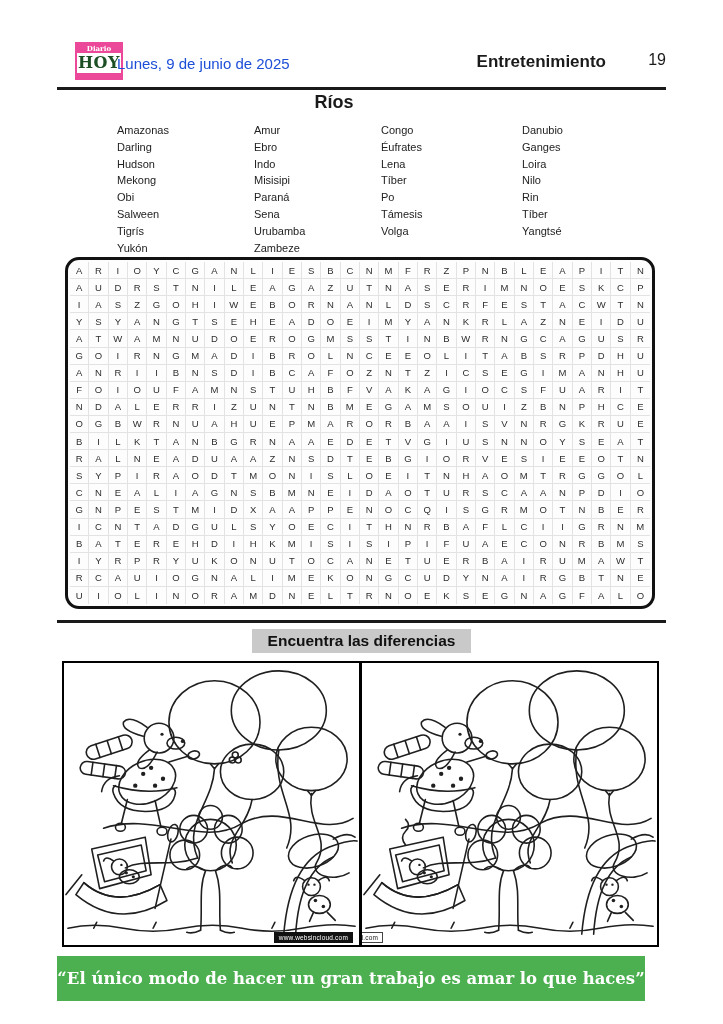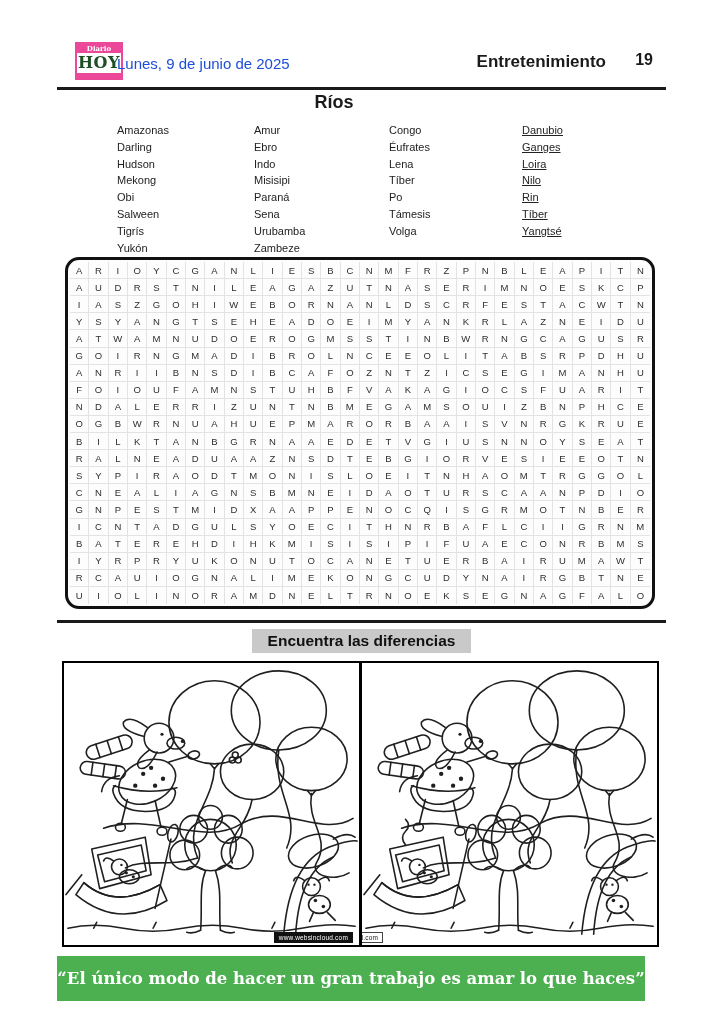--- a/index.html
+++ b/index.html
@@ -10,31 +10,31 @@
   
   .header{position:absolute;left:57px;top:40px;width:609px;height:42px;}
   .logo{position:absolute;left:10px;top:2px;width:48px;height:38px;background:#ec4899;
         display:flex;flex-direction:column;align-items:center;justify-content:flex-start;
         padding:2px 2px;box-sizing:border-box;margin-left:8px;}
   .logo .kicker{color:#ffffff;font-size:7px;font-weight:bold;font-family:"DejaVu Serif",serif;line-height:9px;}
   .logo .big{background:#ffffff;color:#1c4f24;font-family:"DejaVu Serif",serif;font-weight:bold;
              font-size:16px;line-height:20px;width:100%;text-align:center;letter-spacing:0.5px;}
   .date{position:absolute;left:60px;bottom:10px;font-size:15px;color:#1d4ed8;}
   .section{position:absolute;right:60px;top:12px;font-size:17px;font-weight:bold;}
-  .pagenum{position:absolute;right:13px;top:11px;font-size:16px;font-weight:bold;}
+  .pagenum{position:absolute;right:0;top:11px;font-size:16px;font-weight:normal;}
   .rule{position:absolute;left:57px;width:609px;height:2.5px;background:#1a1a1a;}
   .rule1{top:87px;}
   .rule2{top:620px;}
 
   
   .ws-title{position:absolute;left:0;top:92px;width:668px;text-align:center;
             font-size:18px;font-weight:bold;}
   .words{position:absolute;top:118px;left:0;width:723px;height:136px;}
   .wcol{position:absolute;top:0;margin:4px;padding:0;list-style:none;font-size:11px;line-height:16.8px;color:#222;}
-  .wcol0{left:113px;} .wcol1{left:250px;} .wcol2{left:385px;} .wcol3{left:518px;text-decoration:underline;}
+  .wcol0{left:113px;} .wcol1{left:250px;} .wcol2{left:377px;} .wcol3{left:518px;}
 
   .grid-box{position:absolute;left:65px;top:257px;width:590px;height:352px;
             border:3px solid #111;border-radius:14px;box-sizing:border-box;
             display:grid;grid-template-columns:repeat(30,1fr);grid-template-rows:repeat(20,1fr);
             padding:2px;background:#fdfdfd;}
   .cell{display:flex;align-items:center;justify-content:center;
         font-size:9.5px;color:#2e2e2e;border-right:1px solid #e3e3e3;border-bottom:1px solid #e3e3e3;}
   .cell.lc{border-right:none;} .cell.lr{border-bottom:none;}
 
   

